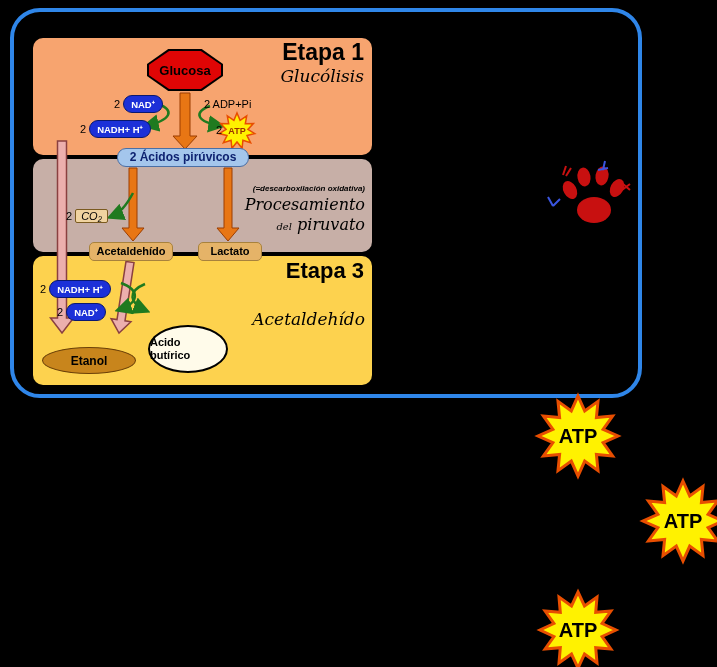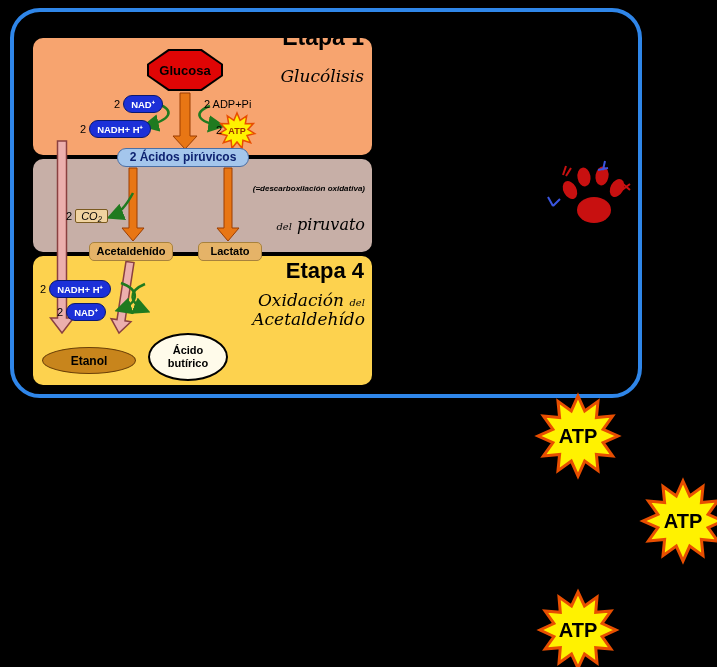--- a/index.html
+++ b/index.html
@@ -42,23 +42,23 @@
   .chip1 { left:89px;  top:242px; width:82px; height:17px; }
   .chip2 { left:198px; top:242px; width:62px; height:17px; }
 
   .co2row { left:66px; top:209px; }
   .co2box { background:#F0D3A0; border:1px solid #7A5A20; padding:0 5px; font-size:11px;
             border-radius:2px; color:#000;font-style:italic; }
 
   .etanol { left:42px; top:347px; width:92px; height:25px; border-radius:50%;
             background:#C8851C; border:1.5px solid #6B4008; display:flex; align-items:center;
             justify-content:center; font-weight:bold; font-size:12px; color:#000; z-index:4; }
-  .butirico { left:148px; top:333px; width:76px; height:44px; border-radius:50%;
+  .butirico { left:148px; top:325px; width:76px; height:44px; border-radius:50%;
             background:#FFFBEA; border:2.5px solid #000; display:flex; flex-direction:column;
-            align-items:center; justify-content:center; font-weight:bold; font-size:11px;
+            align-items:flex-start; justify-content:center; font-weight:bold; font-size:11px;
             line-height:1.15; color:#000; z-index:4; }
 
   .smalltxt { font-size:10px; }
 </style>
 </head>
 <body>
 
 <div class="stage">
 
   <div class="abs bluebox"></div>
@@ -107,21 +107,21 @@
     <polygon fill="#FFF200" stroke="#E84E00" stroke-width="3" points="578.0,396.0 584.7,410.9 598.0,401.4 596.4,417.6 612.6,416.0 603.1,429.3 618.0,436.0 603.1,442.7 612.6,456.0 596.4,454.4 598.0,470.6 584.7,461.1 578.0,476.0 571.3,461.1 558.0,470.6 559.6,454.4 543.4,456.0 552.9,442.7 538.0,436.0 552.9,429.3 543.4,416.0 559.6,417.6 558.0,401.4 571.3,410.9"></polygon>
     <text x="578" y="443" text-anchor="middle" font-size="20" font-weight="bold" fill="#000">ATP</text>
 
     <polygon fill="#FFF200" stroke="#E84E00" stroke-width="3" points="683.0,481.0 689.7,495.9 703.0,486.4 701.4,502.6 717.6,501.0 708.1,514.3 723.0,521.0 708.1,527.7 717.6,541.0 701.4,539.4 703.0,555.6 689.7,546.1 683.0,561.0 676.3,546.1 663.0,555.6 664.6,539.4 648.4,541.0 657.9,527.7 643.0,521.0 657.9,514.3 648.4,501.0 664.6,502.6 663.0,486.4 676.3,495.9"></polygon>
     <text x="683" y="528" text-anchor="middle" font-size="20" font-weight="bold" fill="#000">ATP</text>
 
     <polygon fill="#FFF200" stroke="#E84E00" stroke-width="3" points="578.0,592.0 584.5,605.9 597.0,597.1 595.7,612.3 610.9,611.0 602.1,623.5 616.0,630.0 602.1,636.5 610.9,649.0 595.7,647.7 597.0,662.9 584.5,654.1 578.0,668.0 571.5,654.1 559.0,662.9 560.3,647.7 545.1,649.0 553.9,636.5 540.0,630.0 553.9,623.5 545.1,611.0 560.3,612.3 559.0,597.1 571.5,605.9"></polygon>
     <text x="578" y="637" text-anchor="middle" font-size="20" font-weight="bold" fill="#000">ATP</text>
   </svg>
 
-  <div class="abs title" style="left:230px; top:25px; width:134px; font-size:23px;">Etapa 1</div>
+  <div class="abs title" style="left:230px; top:40px; width:134px; font-size:23px;">Etapa 1</div>
   <div class="abs rt serifit" style="left:230px; top:66px; width:134px; font-size:17px;">Glucólisis</div>
 
   <div class="abs octo-outer">
     <div class="octo-inner">Glucosa</div>
   </div>
 
   <div class="abs pillrow" style="left:114px; top:95px;">
     <span>2</span>
     <span class="pill">NAD⁺</span>
   </div>
@@ -131,38 +131,35 @@
   <div class="abs pillrow" style="left:80px; top:120px;">
     <span>2</span>
     <span class="pill">NADH+ H⁺</span>
   </div>
 
   <div class="abs" style="left:216px; top:124px; font-size:11px; color:#000; z-index:4;">2</div>
 
   <div class="abs bar">2 Ácidos pirúvicos</div>
 
   <div class="abs rt" style="left:185px; top:184px; width:180px; font-size:8px; font-style:italic; font-weight:bold;">(=descarboxilación oxidativa)</div>
+  <div class="abs rt serifit" style="left:185px; top:195px; width:180px; font-size:16px;">Procesamiento</div>
   <div class="abs rt serifit" style="left:185px; top:215px; width:180px; font-size:16px;font-style:italic;">
     <span class="smalltxt">del</span>
     <span>piruvato</span>
   </div>
 
   <div class="abs pillrow co2row">
     <span>2</span>
     <span class="co2box">CO₂</span>
   </div>
 
   <div class="abs chip chip1">Acetaldehído</div>
   <div class="abs chip chip2">Lactato</div>
 
-  <div class="abs title" style="left:238px; top:259px; width:126px; font-size:22px;">Etapa 4</div>
-  <div class="abs rt serifit" style="left:205px; top:290px; width:160px; font-size:17px;">
-    <span>Oxidación</span>
-    <span class="smalltxt">del</span>
-  </div>
+  <div class="abs title" style="left:238px; top:259px; width:126px; font-size:22px;">Etapa 3</div>
   <div class="abs rt serifit" style="left:205px; top:309px; width:160px; font-size:17px;">Acetaldehído</div>
 
   <div class="abs pillrow" style="left:40px; top:280px;">
     <span>2</span>
     <span class="pill">NADH+ H⁺</span>
   </div>
   <div class="abs pillrow" style="left:57px; top:303px;">
     <span>2</span>
     <span class="pill">NAD⁺</span>
   </div>

